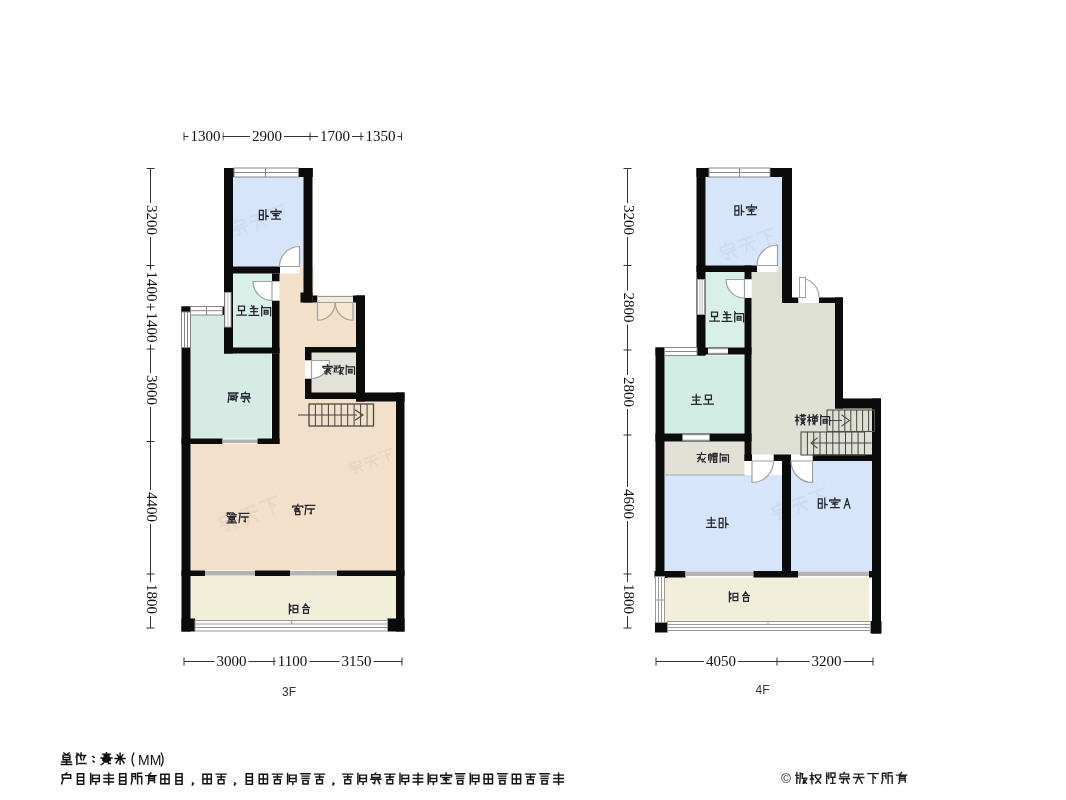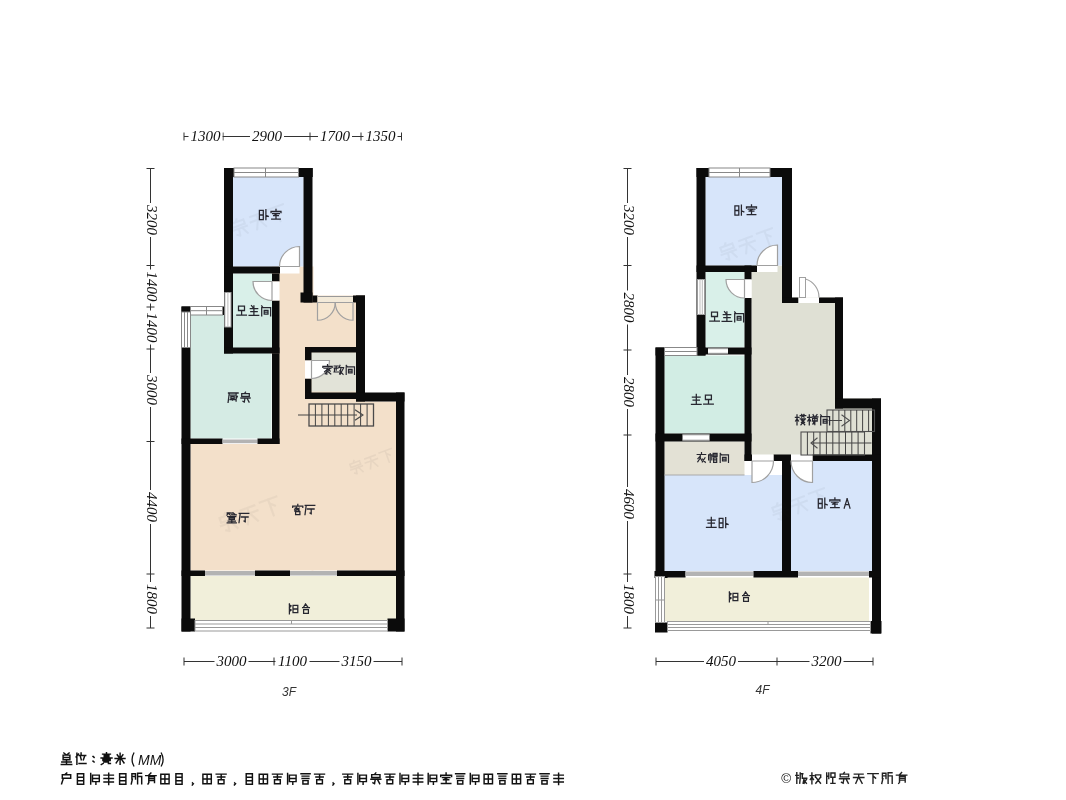--- a/index.html
+++ b/index.html
@@ -1,14 +1,14 @@
 <!DOCTYPE html>
 <html><head><meta charset="utf-8"><style>
 html,body{margin:0;padding:0;background:#ffffff;}
-#page{position:relative;width:966px;height:800px;background:#ffffff;overflow:hidden;font-family:"Liberation Sans",sans-serif;font-style:italic;}
+#page{position:relative;width:966px;height:800px;background:#ffffff;overflow:hidden;font-family:"Liberation Sans",sans-serif;}
 </style></head>
 <body>
 <div id="page">
 <svg width="1066" height="800" viewBox="0 0 1066 800">
 
 <g>
 
 <rect x="272" y="266.5" width="41.5" height="304.0" fill="#f3e0ca"></rect>
 <rect x="311.5" y="295.5" width="53.5" height="275.0" fill="#f3e0ca"></rect>
 <rect x="190.5" y="444" width="81.5" height="126.5" fill="#f3e0ca"></rect>

